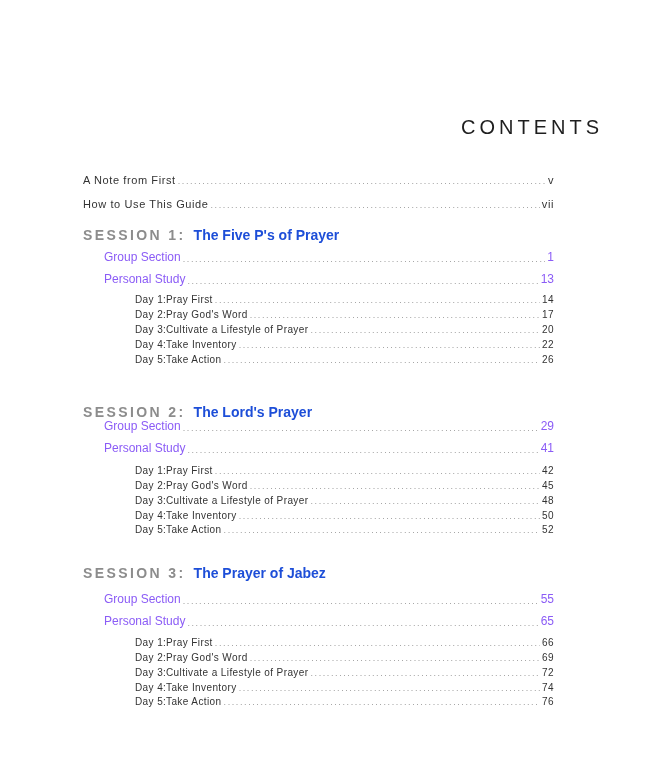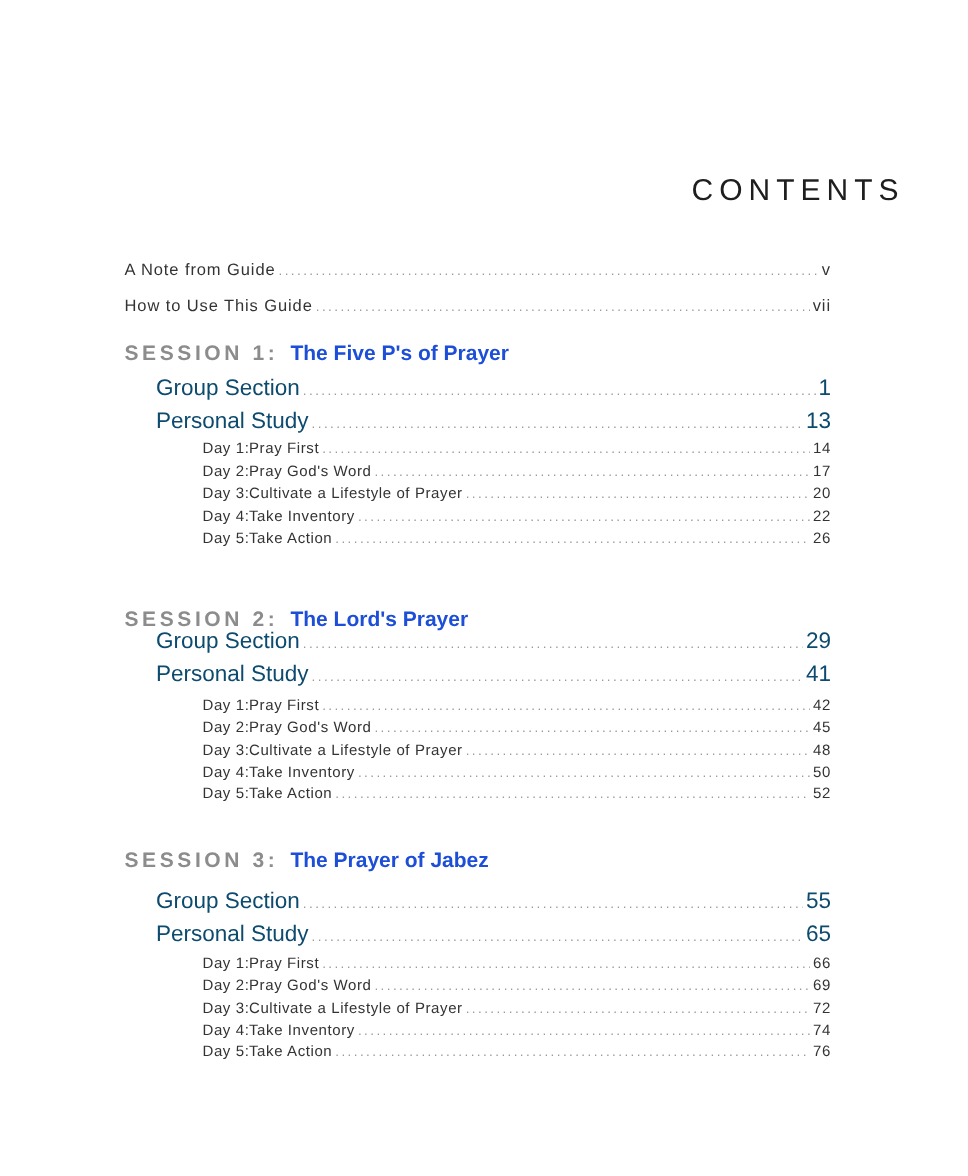--- a/index.html
+++ b/index.html
@@ -10,31 +10,31 @@
   .row { position:absolute; display:flex; align-items:baseline; white-space:nowrap; }
   .row .label { flex:none; }
   .row .dots { flex:1; overflow:hidden; margin:0 2px; color:#999;
                letter-spacing:1.6px; font-size:9px; }
   .row .dots::after { content:"................................................................................................................................................................................................................"; }
   .row .page { flex:none; text-align:right; }
   .front { left:83px; width:471px; font-size:11px; letter-spacing:0.6px; color:#333; }
   .session-head { position:absolute; left:83px; font-size:14px; white-space:nowrap; }
   .session-head .num { color:#8c8c8c; font-weight:bold; letter-spacing:2.4px; }
   .session-head .name { color:#1d4ed8; font-weight:bold; margin-left:8px; }
-  .sec { left:104px; width:450px; font-size:15px; color:#0c4a6e; }
+  .sec { left:104px; width:450px; font-size:12px; color:#8b5cf6;align-items:flex-end; }
   .day { left:135px; width:419px; font-size:10px; letter-spacing:0.4px; color:#333; }
   .day .dnum { display:inline-block; width:31px; }
 </style>
 </head>
 <body>
 
 <div class="title">CONTENTS</div>
 
 <div class="row front" style="top:174px;">
-  <span class="label">A Note from Guide</span>
+  <span class="label">A Note from First</span>
   <span class="dots"></span>
   <span class="page">v</span>
 </div>
 <div class="row front" style="top:198px;justify-content:space-between;">
   <span class="label">How to Use This Guide</span>
   <span class="dots"></span>
   <span class="page">vii</span>
 </div>
 
 <div class="session-head" style="top:227px;">

